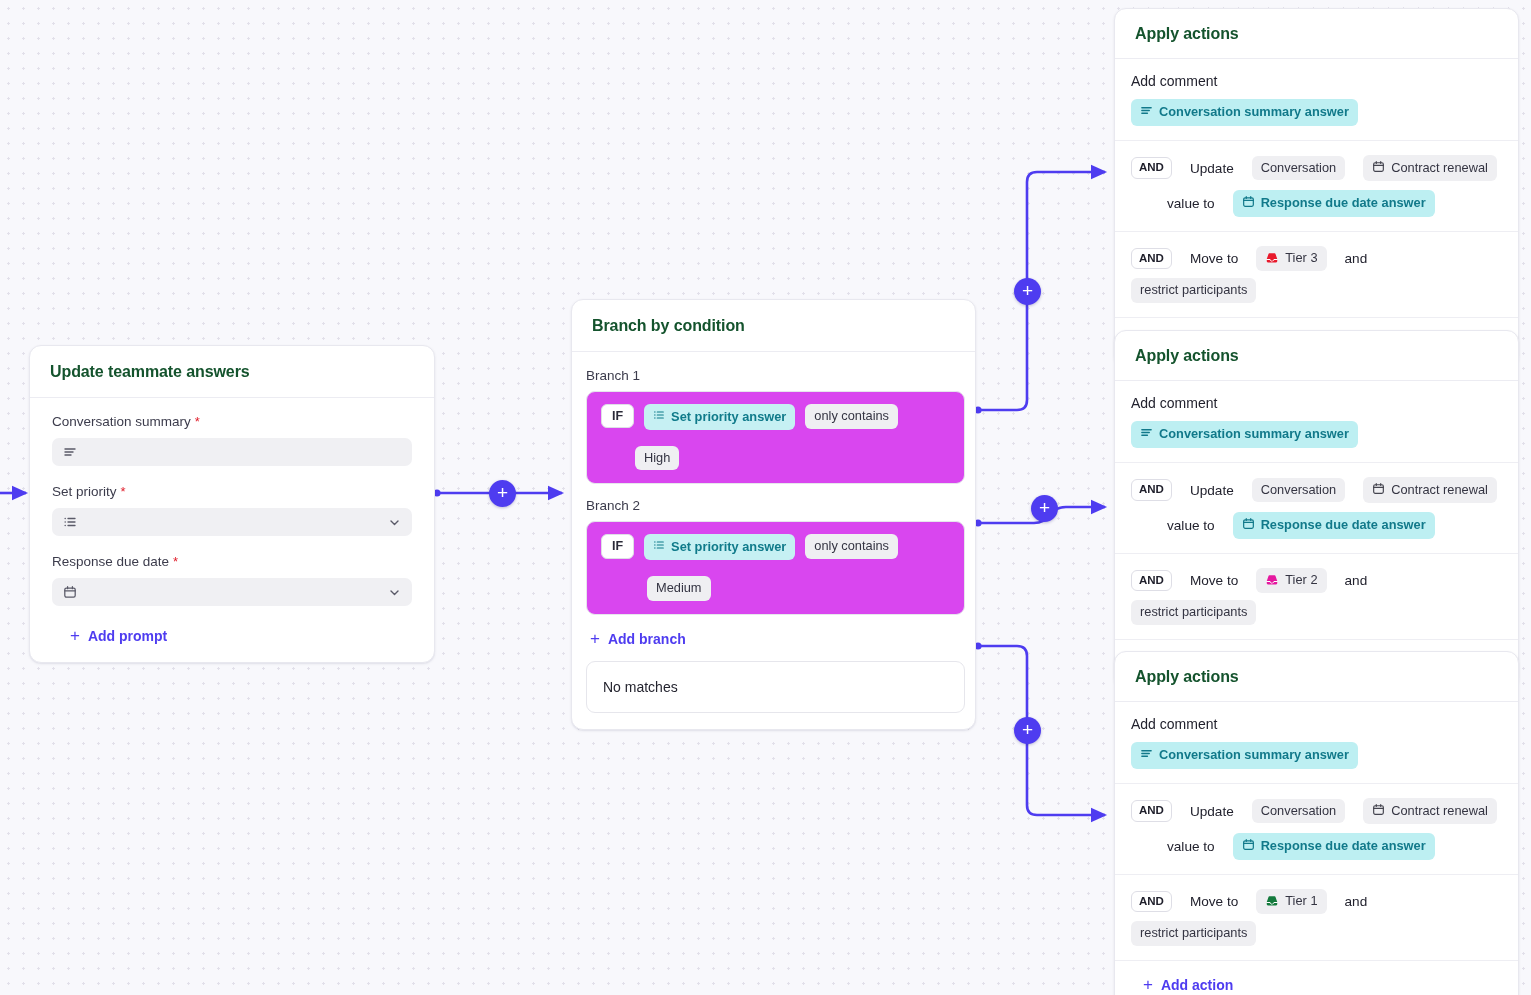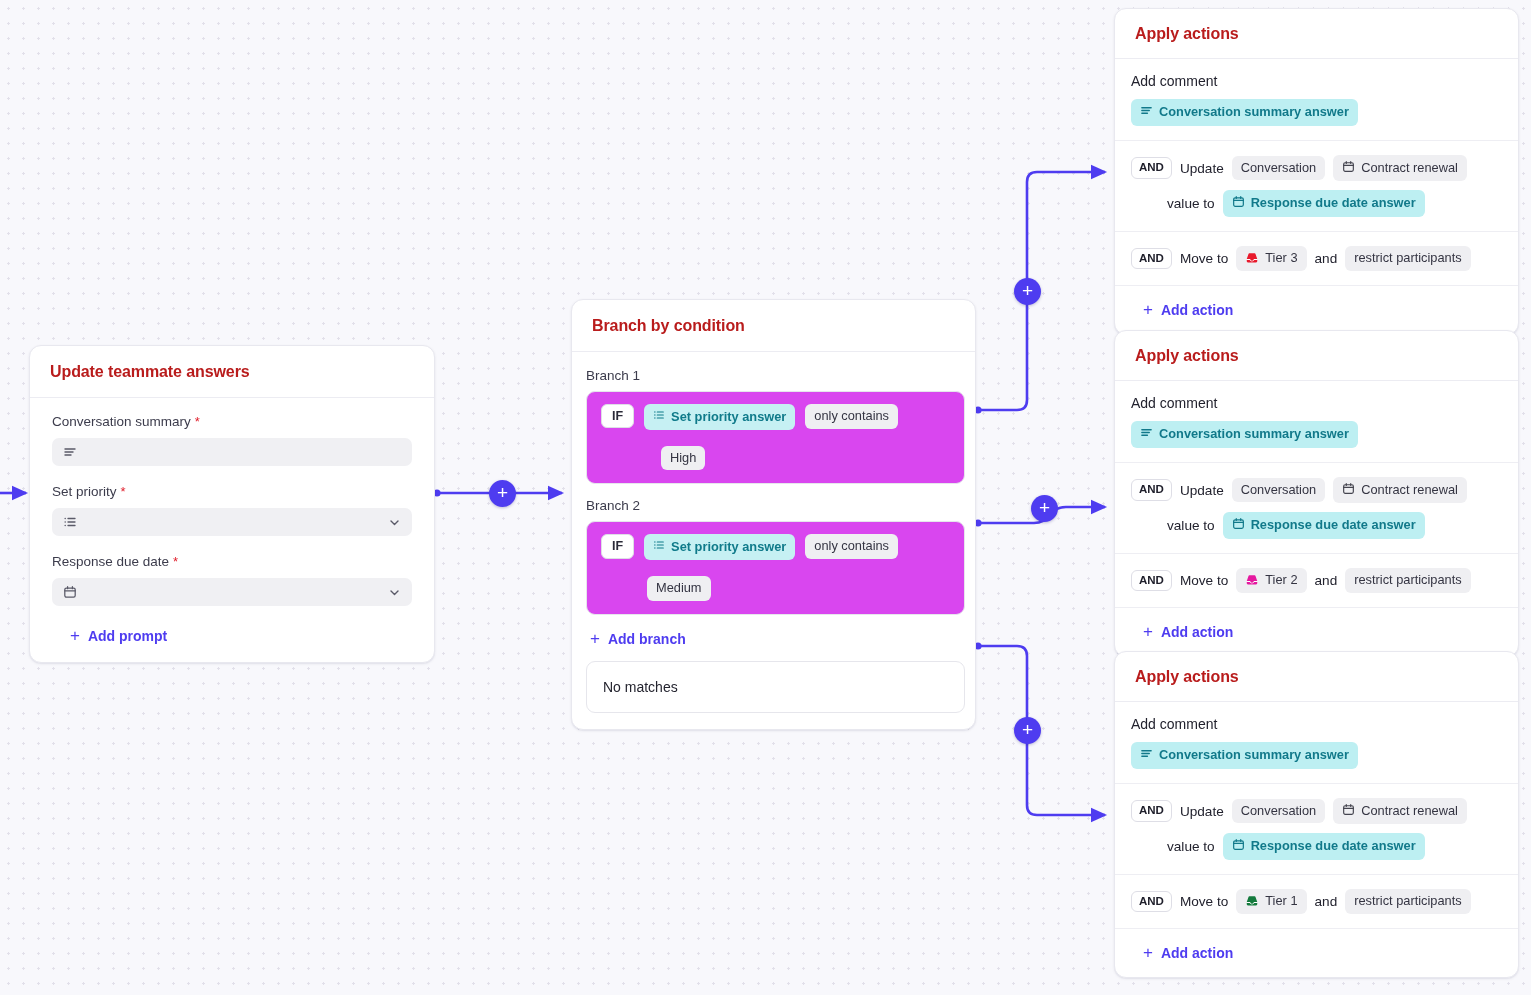--- a/index.html
+++ b/index.html
@@ -23,21 +23,21 @@
     background: #ffffff;
     border: 1px solid #e8e8ef;
     border-radius: 12px;
     box-shadow: 0 1px 3px rgba(30,25,70,.07), 0 1px 1px rgba(30,25,70,.04);
   }
   .card-head {
     padding: 17px 20px 16px 20px;
     border-bottom: 1px solid #ececf2;
   }
   .card-title {
-    font-size: 16px; font-weight: 700; letter-spacing: -.1px; color: #b91c1c;
+    font-size: 16px; font-weight: 700; letter-spacing: -.1px; color: #14532d;
   }
   .card-body { padding: 16px 20px 20px 20px; }
 
   
   #collect-card { left: 29px; top: 345px; width: 406px; }
   #collect-card .card-body { padding: 16px 22px 18px 22px; }
   .field-label {
     font-size: 13.5px; color: #3c3c4c; font-weight: 400;
     margin: 0 0 9px 0; display: flex; align-items: center; gap: 4px;
   }
@@ -98,21 +98,21 @@
   .apply-card .card-body { padding: 0; }
   .act-block { padding: 14px 16px 14px 16px; }
   .act-block + .act-block { border-top: 1px solid #eeeef3; }
   .act-label { font-size: 14px; color: #22222e; margin-bottom: 10px; }
   .and-badge {
     border: 1px solid #dedee6; border-radius: 6px; background: #fff;
     padding: 3px 7px; font-size: 11.5px; font-weight: 700; color: #20202c;
     line-height: 1.2; flex-shrink: 0;
   }
   .act-line {
-    display: flex; flex-wrap: wrap; align-items: center; gap: 7px 8px;
+    display: flex; flex-wrap: wrap; align-items: center; gap: 7px 18px;
     font-size: 13.5px; color: #22222e;
   }
   .act-line .txt { color: #22222e; font-size: 13.6px; }
   .indent-line { padding-left: 36px; margin-top: 9px; }
   .act-add { padding: 12px 16px 16px 16px; border-top: 1px solid #eeeef3; }
   .act-add .add-link { padding-left: 12px; }
 
   
   .tier-ico { width: 14px; height: 14px; display:block; }
 
@@ -244,21 +244,21 @@
             <path d="M5 3.5h7M5 7h7M5 10.5h7"></path>
             <circle cx="2.2" cy="3.5" r=".8" fill="#0f7a8a" stroke="none"></circle>
             <circle cx="2.2" cy="7" r=".8" fill="#0f7a8a" stroke="none"></circle>
             <circle cx="2.2" cy="10.5" r=".8" fill="#0f7a8a" stroke="none"></circle>
           </svg>
         </span>
         <span>Set priority answer</span>
       </span>
       <span class="pill pill-grey">only contains</span>
       <span class="cond-row-break"></span>
-      <span class="pill pill-grey cond-second-wrap" style="margin-left:60px;">High</span>
+      <span class="pill pill-grey cond-second-wrap" style="margin-left:34px;">High</span>
     </div>
 
     <div class="branch-name">Branch 2</div>
     <div class="cond-box">
       <span class="if-chip">IF</span>
       <span class="pill pill-teal">
         <span>
           <svg width="12" height="12" viewBox="0 0 14 14" fill="none" stroke="#0f7a8a" stroke-width="1.4" stroke-linecap="round">
             <path d="M5 3.5h7M5 7h7M5 10.5h7"></path>
             <circle cx="2.2" cy="3.5" r=".8" fill="#0f7a8a" stroke="none"></circle>

